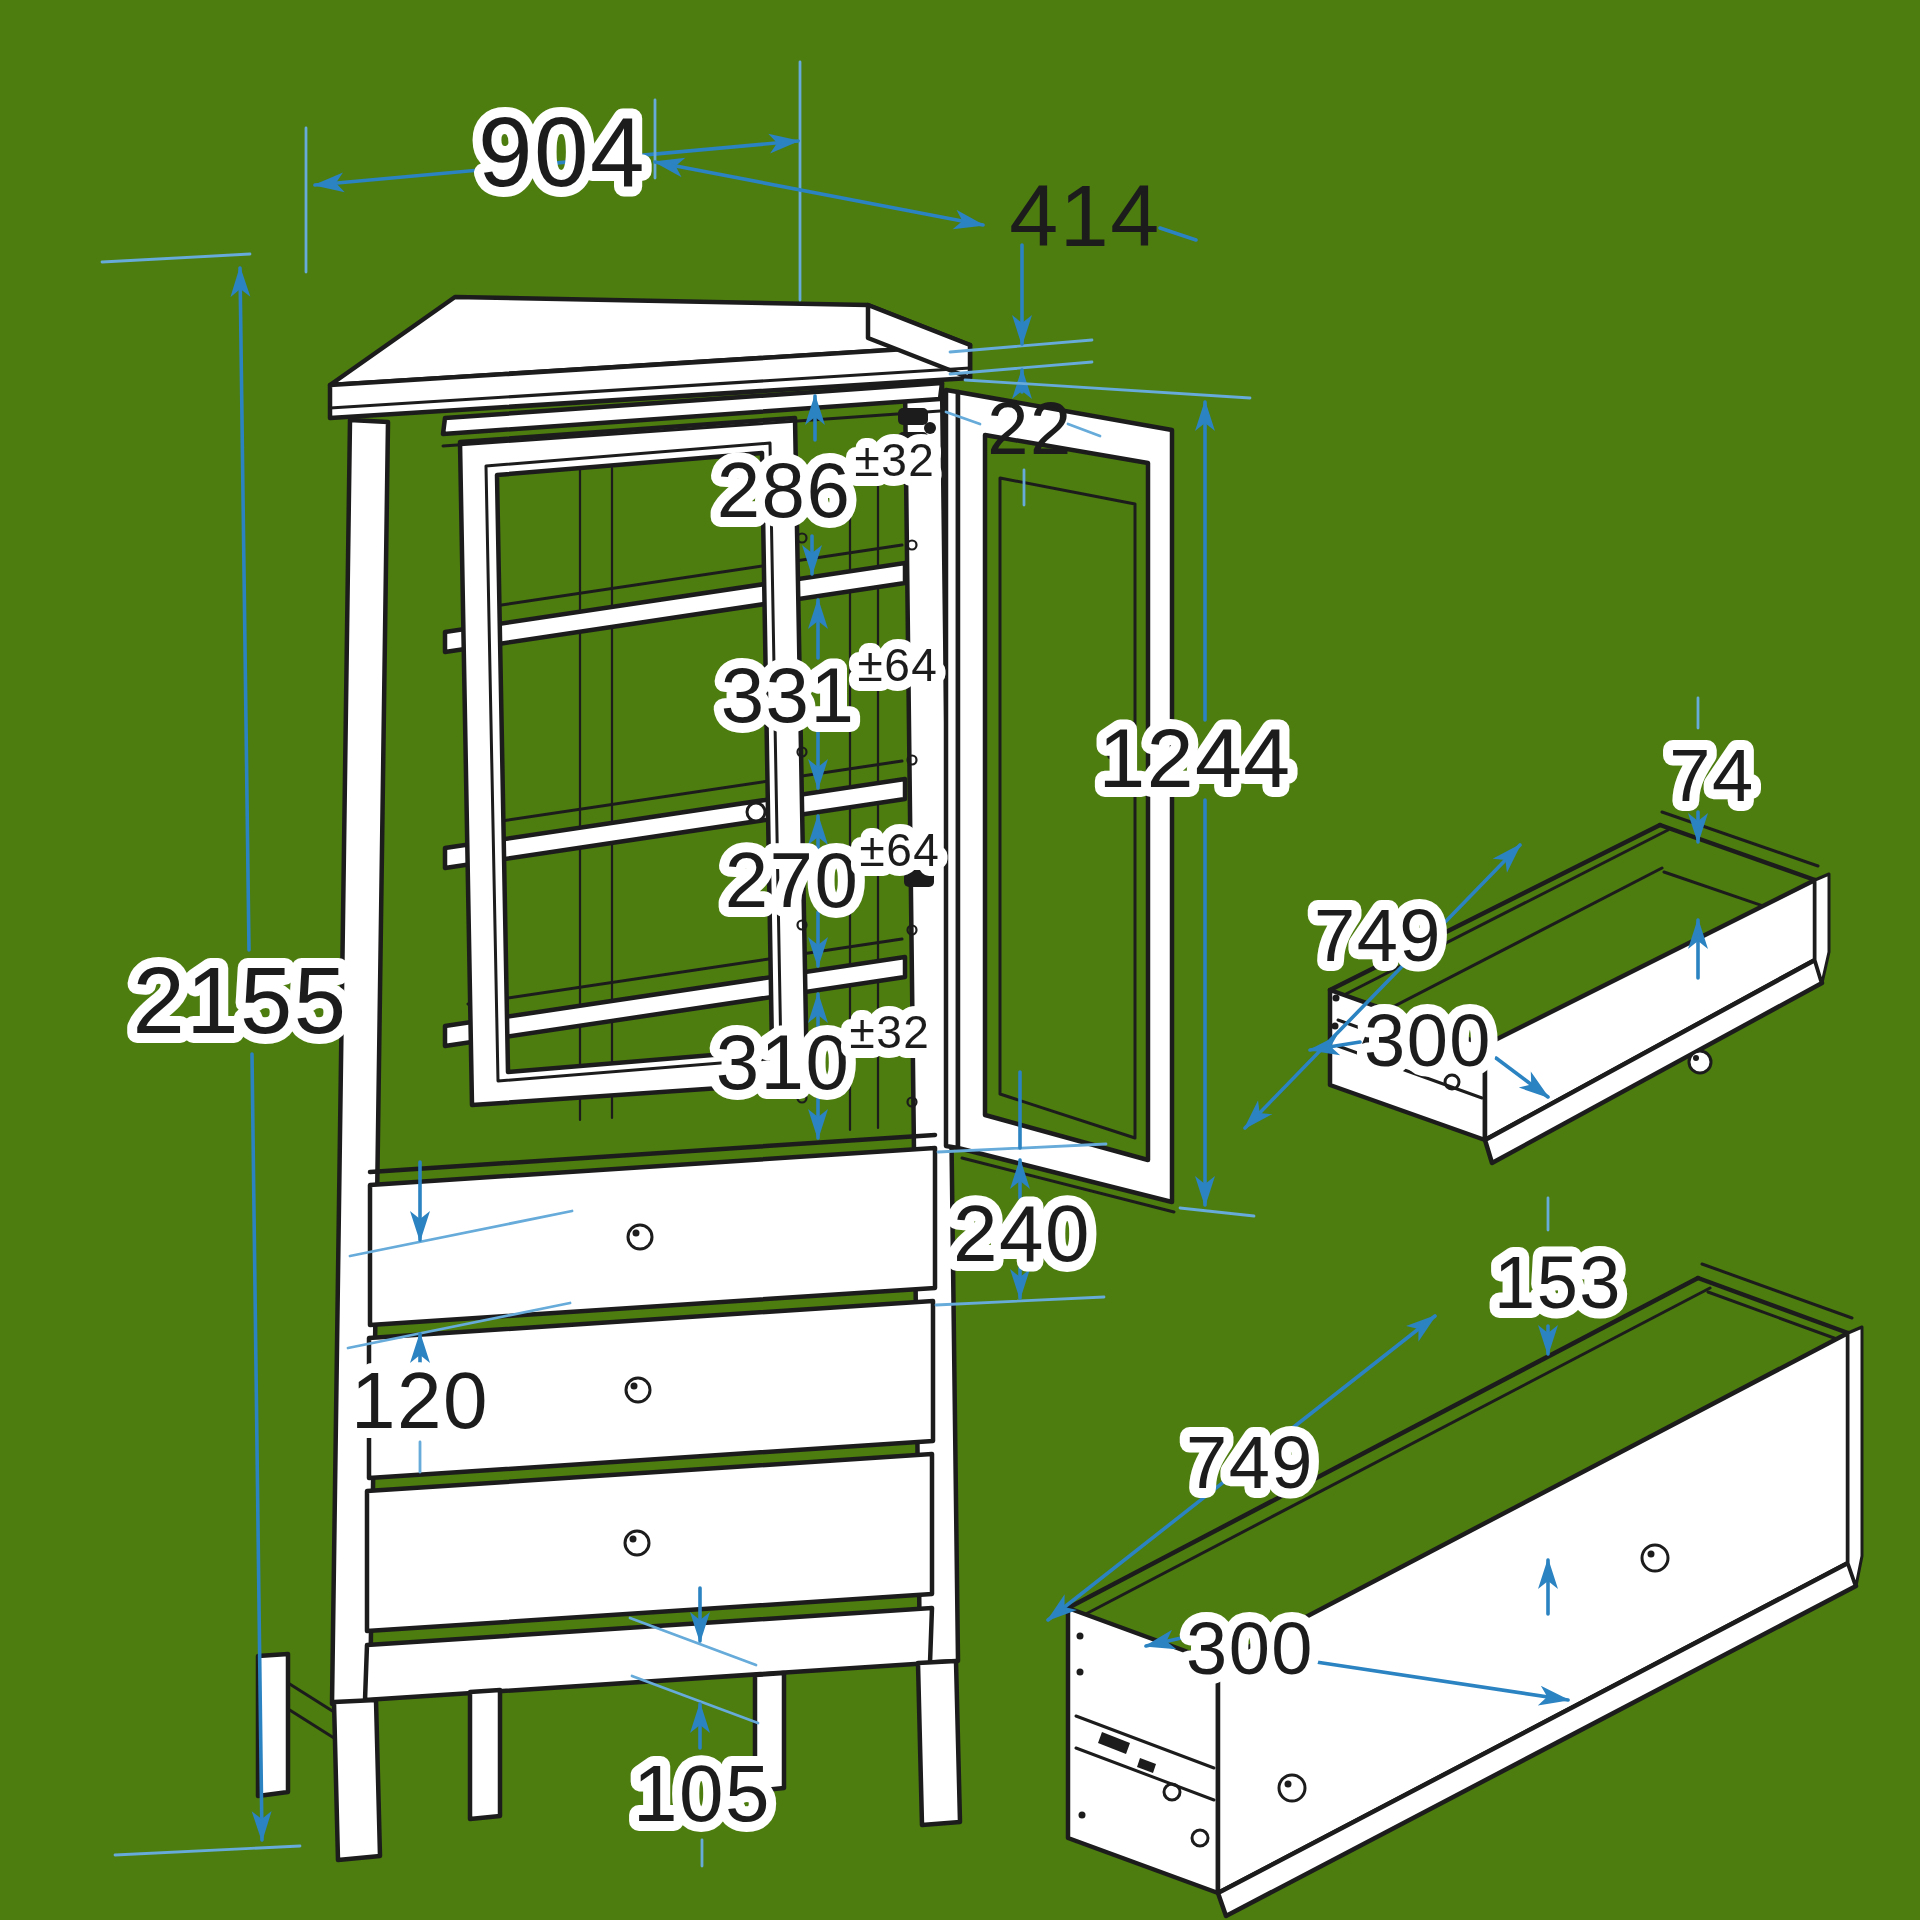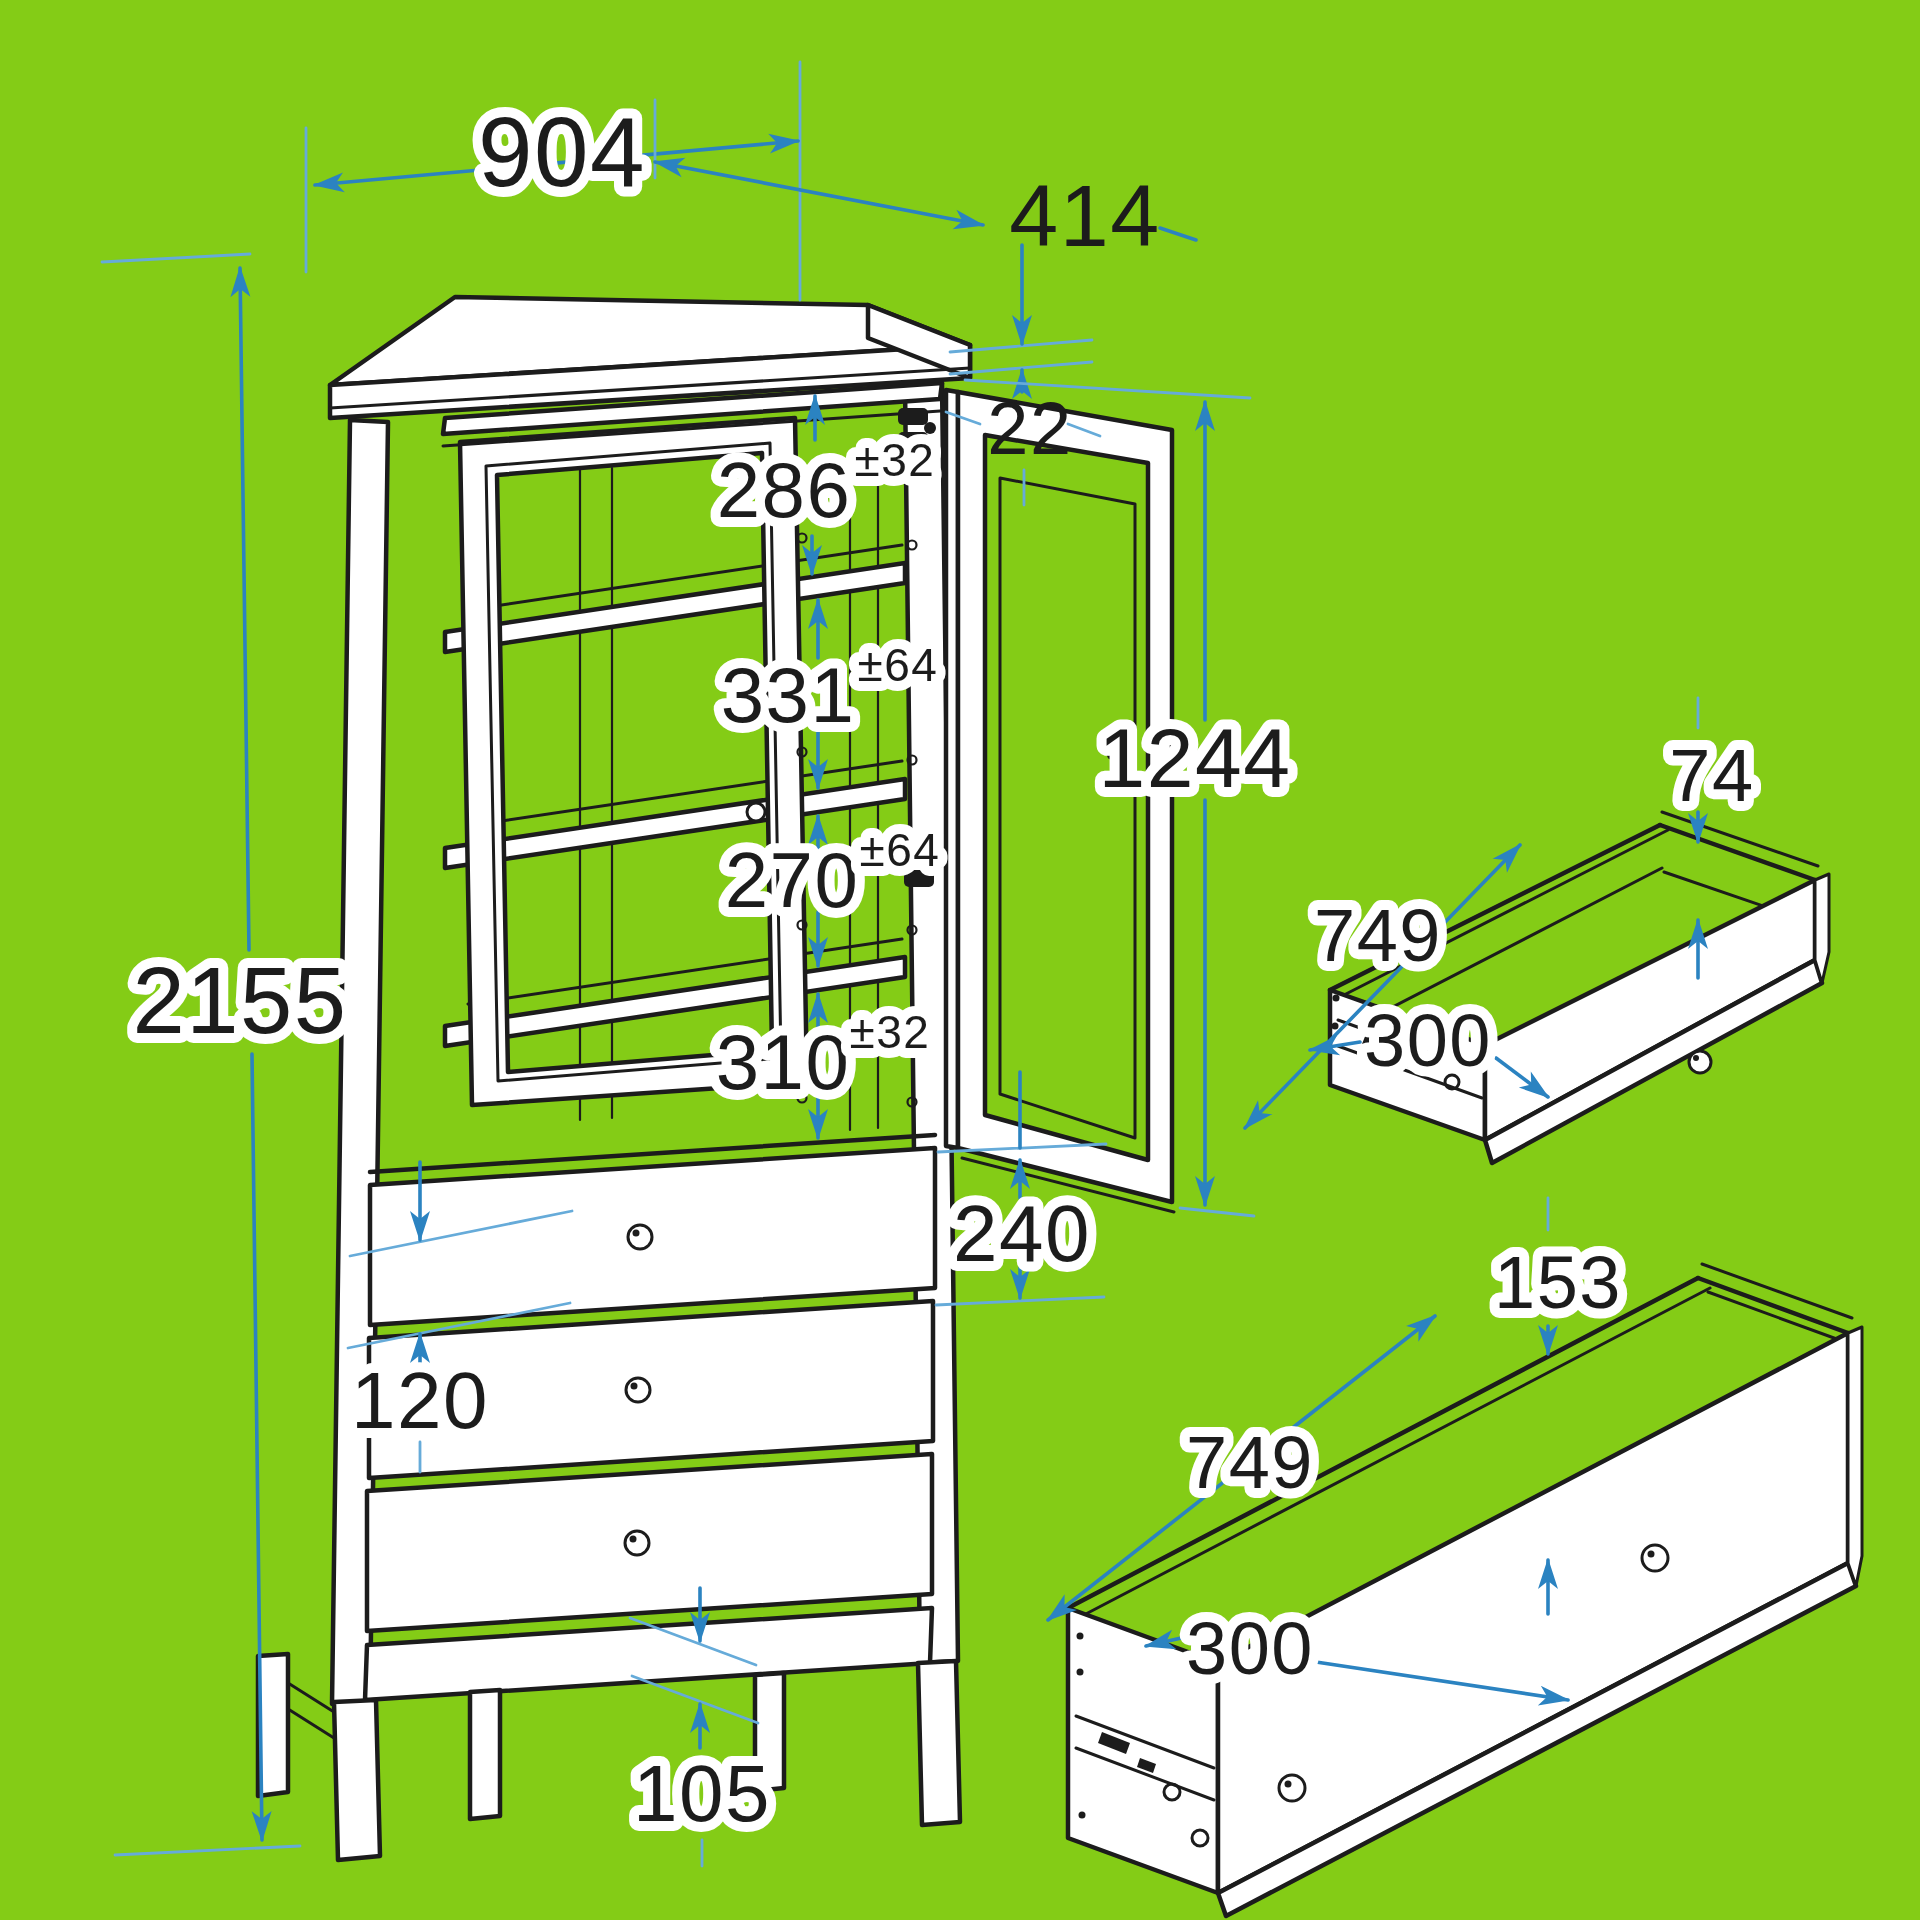--- a/index.html
+++ b/index.html
@@ -1,16 +1,16 @@
 <!DOCTYPE html>
 <html><head>
 <meta charset="utf-8">
 <style>
   html,body{margin:0;padding:0;background:#fff;}
-  .stage{width:1920px;height:1920px;position:relative;background:#84cc16;overflow:hidden;}
+  .stage{width:1920px;height:1920px;position:relative;background:#4d7c0f;overflow:hidden;}
   svg{display:block;}
   
   .k  {stroke:#1c1c1c;stroke-width:4.5;fill:none;stroke-linecap:round;stroke-linejoin:round}
   .k2 {stroke:#1c1c1c;stroke-width:3;fill:none;stroke-linecap:round;stroke-linejoin:round}
   .k1 {stroke:#1c1c1c;stroke-width:2.2;fill:none;stroke-linecap:round}
   .kf {fill:#ffffff;stroke:#1c1c1c;stroke-width:4.5;stroke-linejoin:round}
   .kf2{fill:#ffffff;stroke:#1c1c1c;stroke-width:3;stroke-linejoin:round}
   .kb {fill:#1c1c1c;stroke:none}
   
   .d  {stroke:#2b83c1;stroke-width:3.6;fill:none;stroke-linecap:round}

